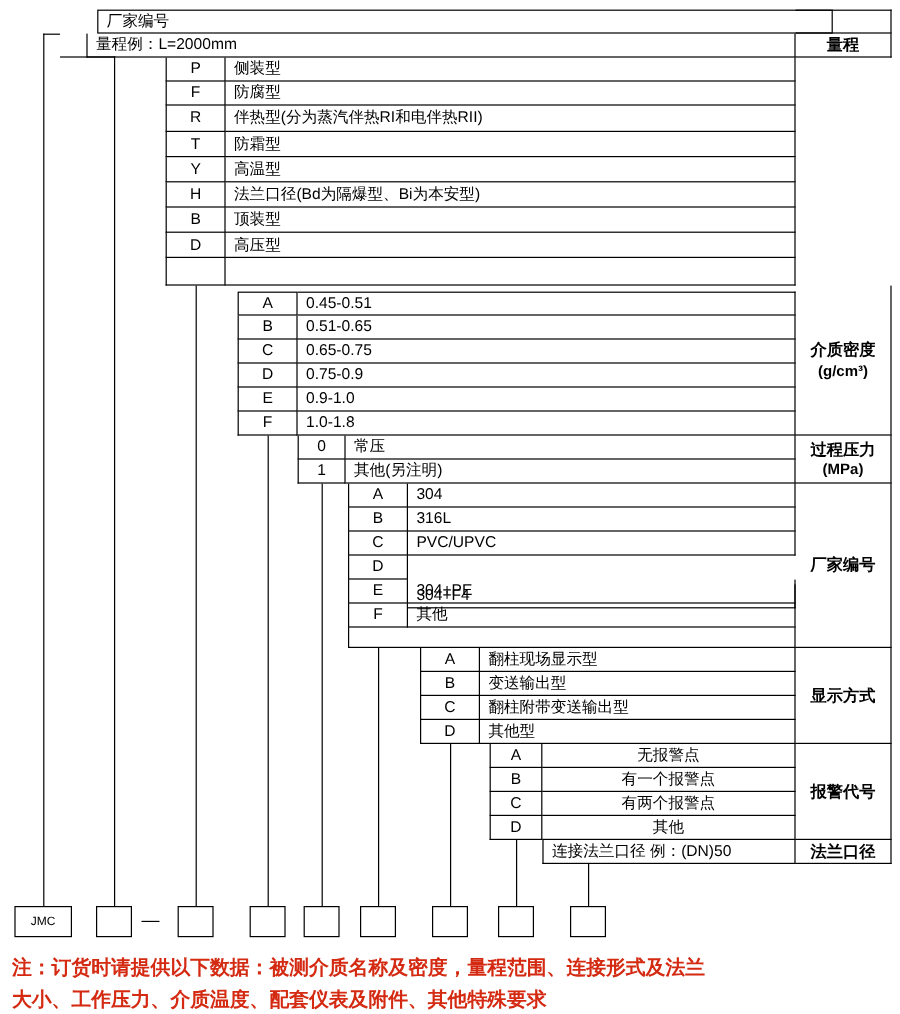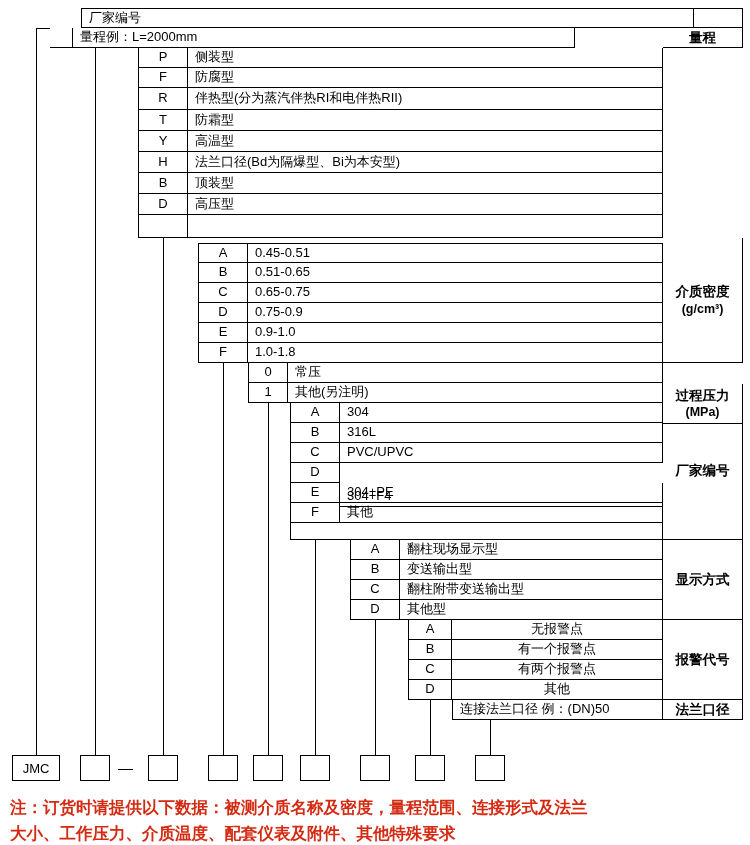--- a/index.html
+++ b/index.html
@@ -70,21 +70,21 @@
 
   
   .codebox {
     position: absolute;
     box-sizing: border-box;
     border: 1px solid #000;
     height: 26px;
     display: flex;
     align-items: center;
     justify-content: center;
-    font-size: 13px;
+    font-size: 10px;
     background: #fff;
   }
   .dash {
     position: absolute;
     font-size: 15px;
     color: #000;
   }
 
   
   .note {
@@ -99,21 +99,21 @@
   }
 </style>
 </head>
 <body>
 
 <div id="page">
 
   <div class="cell desc bt bb bl br" style="left:50px; top:8px; width:613px; height:20px;margin-left:31px;">厂家编号</div>
   <div class="cell bt bb br" style="left:663px; top:8px; width:80px; height:20px;"></div>
 
-  <div class="cell desc bb bl br" style="left:72px; top:28px; width:503px; height:20px;">量程例：L=2000mm</div>
+  <div class="cell desc bb bl br" style="left:72px; top:28px; width:591px; height:20px;">量程例：L=2000mm</div>
   <div class="cell group bb br" style="left:663px; top:28px; width:80px; height:20px;">量程</div>
 
   <div class="hline" style="left:50px; top:47px; width:22px;"></div>
 
   <div class="cell code bl bb br" style="left:138px; top:48px; width:50px; height:20px;">P</div>
   <div class="cell desc bb br" style="left:188px; top:48px; width:475px; height:20px;">侧装型</div>
 
   <div class="cell code bl bb br" style="left:138px; top:68px; width:50px; height:20px;">F</div>
   <div class="cell desc bb br" style="left:188px; top:68px; width:475px; height:20px;">防腐型</div>
 
@@ -161,21 +161,21 @@
     <span>介质密度</span>
     <span class="sub">(g/cm³)</span>
   </div>
 
   <div class="cell code bl bb br" style="left:248px; top:363px; width:40px; height:20px;">0</div>
   <div class="cell desc bb br" style="left:288px; top:363px; width:375px; height:20px;">常压</div>
 
   <div class="cell code bl bb br" style="left:248px; top:383px; width:40px; height:20px;">1</div>
   <div class="cell desc bb br" style="left:288px; top:383px; width:375px; height:20px;">其他(另注明)</div>
 
-  <div class="cell group bb br" style="left:663px; top:384px; width:80px; height:40px;">
+  <div class="cell group bb br" style="left:663px; top:363px; width:80px; height:40px;">
     <span>过程压力</span>
     <span class="sub">(MPa)</span>
   </div>
 
   <div class="cell code bl bb br" style="left:290px; top:403px; width:50px; height:20px;">A</div>
   <div class="cell desc bb br" style="left:340px; top:403px; width:323px; height:20px;">304</div>
 
   <div class="cell code bl bb br" style="left:290px; top:423px; width:50px; height:20px;">B</div>
   <div class="cell desc bb br" style="left:340px; top:423px; width:323px; height:20px;">316L</div>
 

